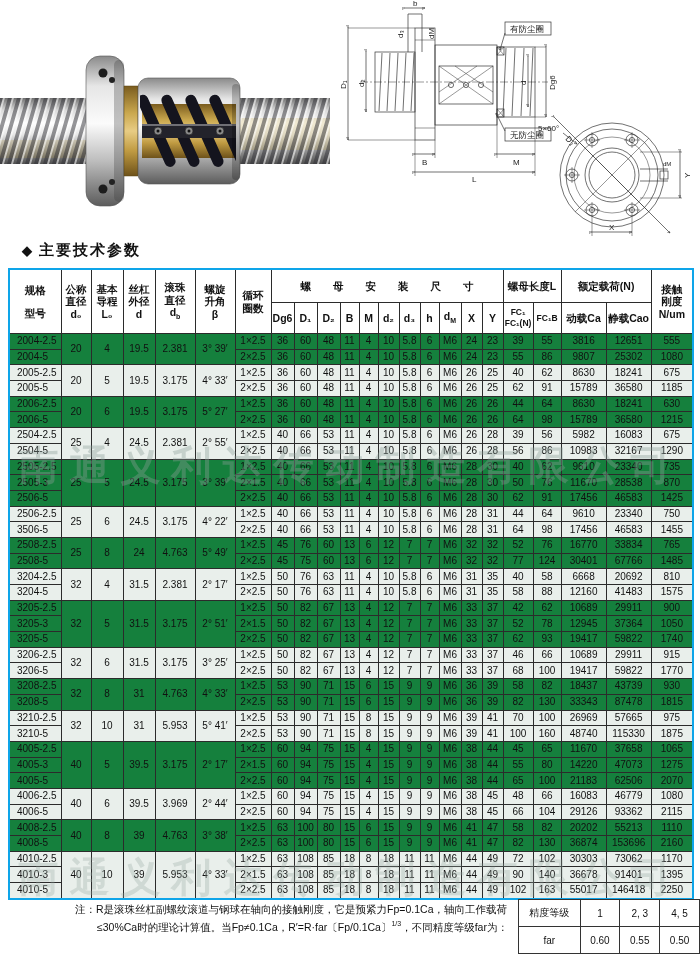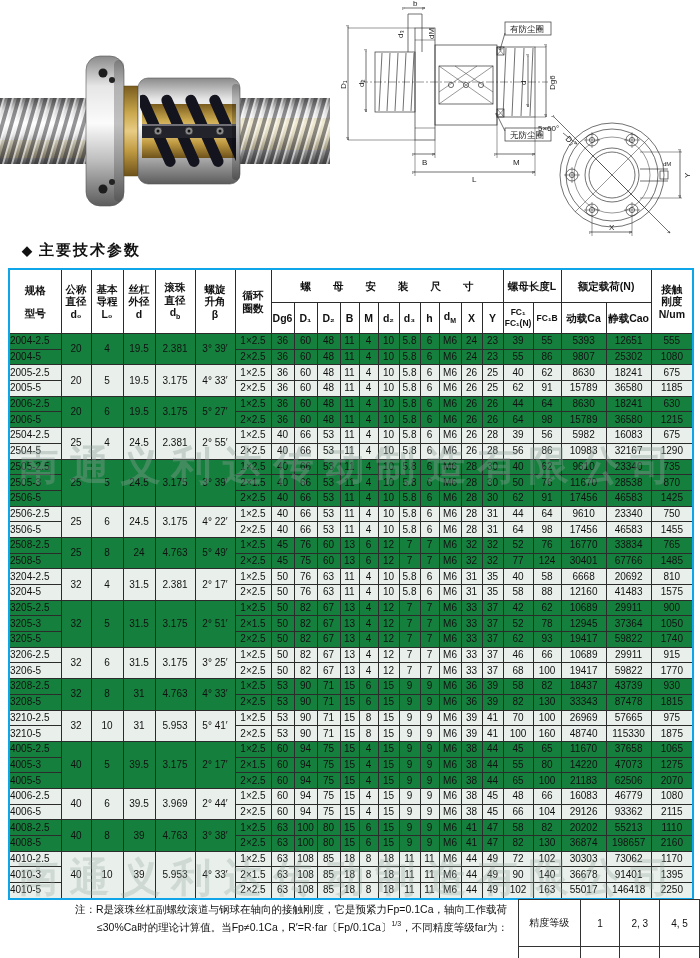--- a/index.html
+++ b/index.html
@@ -14,33 +14,33 @@
   #main-table{position:absolute;left:8px;top:268px;width:684px;border-collapse:collapse;table-layout:fixed;font-size:10px;background:#15803d;border:2px solid #0ea5e9;}
   #main-table th,#main-table td{border:1px solid #2b2b2b;text-align:center;padding:0;overflow:hidden;white-space:nowrap;}
   #main-table thead th{font-weight:bold;font-size:10.5px;line-height:1.18;background:#fff;}
   #main-table thead tr:first-child th{height:32px;}
   #main-table thead tr:last-child th{height:30px;}
   #main-table thead th.spec{line-height:2.1;}
   #main-table thead th.wide{letter-spacing:22px;text-indent:22px;}
   #main-table thead th.fc{font-size:8.5px;line-height:1.25;}
   #main-table thead th sub,#main-table thead th sup{font-size:7px;}
   #main-table tbody td{height:14.7px;line-height:1;}
-  #main-table td.model{text-align:left;padding-left:0;}
+  #main-table td.model{text-align:left;padding-left:7px;}
   #main-table tr.tint td{background:#e9efeb;}
 
   
   .watermark{position:absolute;left:0;width:700px;text-align:center;font-size:40px;font-weight:bold;letter-spacing:11px;color:rgba(140,158,152,0.38);white-space:nowrap;pointer-events:none;}
   #wm2{color:rgba(148,164,160,0.30);}
 
   
   .note{position:absolute;left:36px;top:901px;width:472px;font-size:10.5px;line-height:1.6;margin-left:39px;}
   .note .l2{padding-left:22px;}
   .note sup{font-size:7px;}
   #precision-table{position:absolute;left:518px;top:899px;border-collapse:collapse;font-size:10px;background:#fff;}
-  #precision-table td{border:1px solid #333;text-align:center;height:18px;padding:14px 2px;}
+  #precision-table td{border:1px solid #333;text-align:center;height:18px;padding:4px 2px;}
   #precision-table td.c0{width:60px;}
   #precision-table td.c{width:36px;}
 
   
   #photo{position:absolute;left:0;top:0;}
   #drawing{position:absolute;left:330px;top:0;}
   #drawing text{font-size:8px;fill:#222;}
   #drawing .cn{font-size:8.5px;}
   #drawing .tiny{font-size:6px;}
   #drawing line,#drawing rect.o,#drawing circle,#drawing path{stroke:#333;fill:none;stroke-width:0.7;}
@@ -326,21 +326,21 @@
           <td>11</td>
           <td>4</td>
           <td>10</td>
           <td>5.8</td>
           <td>6</td>
           <td>M6</td>
           <td>24</td>
           <td>23</td>
           <td>39</td>
           <td>55</td>
-          <td>5393</td>
+          <td>3816</td>
           <td>12651</td>
           <td>555</td>
         </tr>
         <tr>
           <td class="model">2004-5</td>
           <td>2×2.5</td>
           <td>36</td>
           <td>60</td>
           <td>48</td>
           <td>11</td>
@@ -1037,21 +1037,21 @@
           <td>6</td>
           <td>15</td>
           <td>9</td>
           <td>9</td>
           <td>M6</td>
           <td>41</td>
           <td>47</td>
           <td>82</td>
           <td>130</td>
           <td>36874</td>
-          <td>198657</td>
+          <td>153696</td>
           <td>2160</td>
         </tr>
         <tr class="tint">
           <td class="model">4010-2.5</td>
           <td rowspan="3">40</td>
           <td rowspan="3">10</td>
           <td rowspan="3">39</td>
           <td rowspan="3">5.953</td>
           <td rowspan="3">4° 33′</td>
           <td>1×2.5</td>

